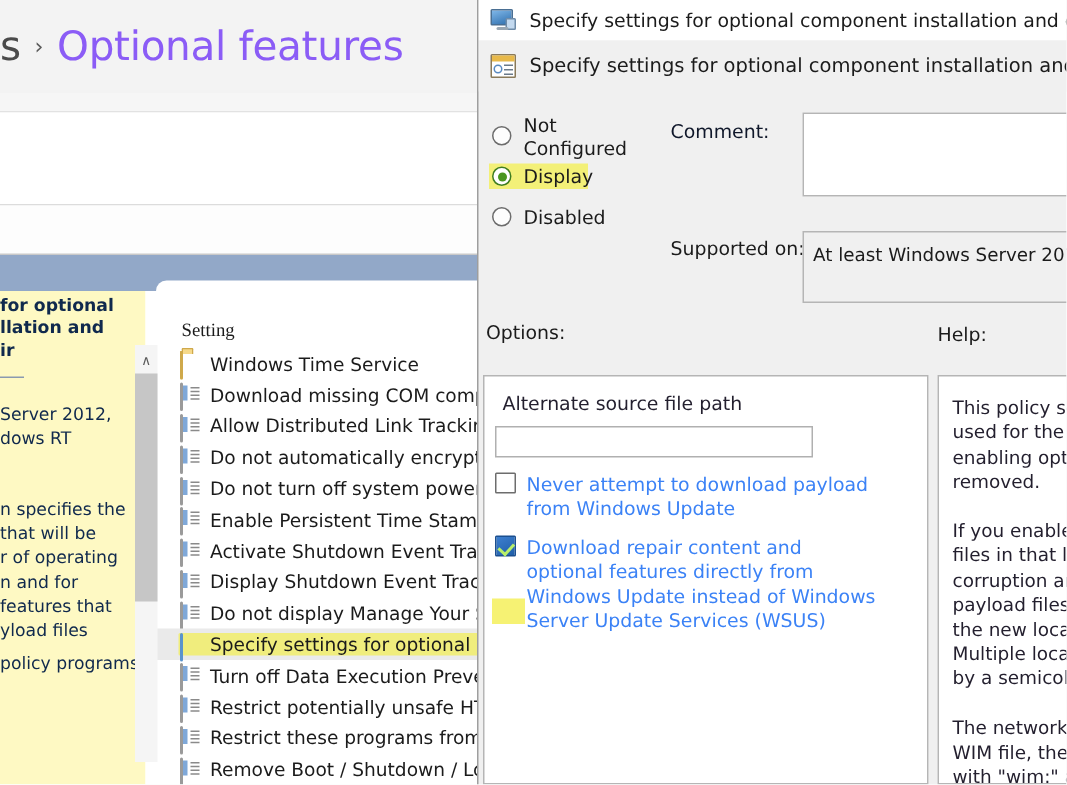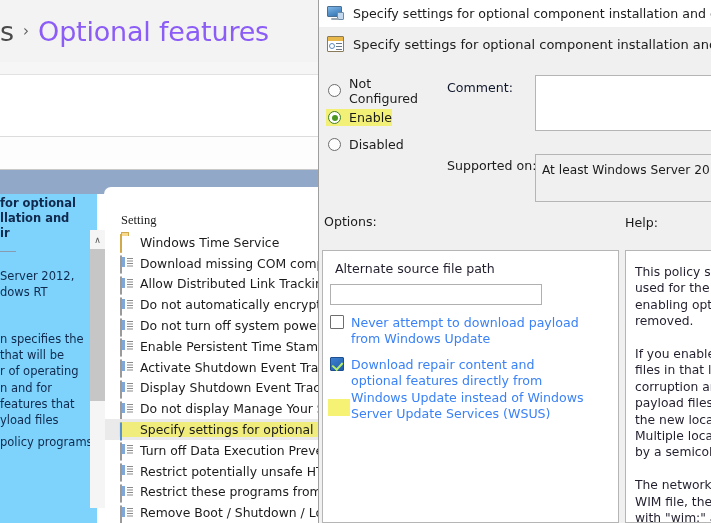--- a/index.html
+++ b/index.html
@@ -50,21 +50,21 @@
     position: absolute; left: 0; top: 0; width: 318px; height: 24px;
     background: #92a8c8;
   }
   .gpo-tab {
     position: absolute; left: 104px; top: 17px; width: 214px; height: 24px;
     background: #ffffff; border-top-left-radius: 7px;
   }
 
   .gpo-leftpane {
     position: absolute; left: 0; top: 24px; width: 97px; height: 329px;
-    background: #7dd3fc; overflow: hidden;
+    background: #fef9c3; overflow: hidden;
   }
   .lp-title {
     position: absolute; left: 0; top: 2px; width: 97px;
     font-size: 11.5px; font-weight: bold; color: #10294d;
     line-height: 15px; font-family: "DejaVu Sans", sans-serif;
   }
   .lp-rule {
     position: absolute; left: 0; top: 57px; width: 16px;
     border-top: 1px solid #8a9ab0;
   }
@@ -454,21 +454,21 @@
     </div>
 
     <div class="radio-col" id="radio-col">
         <div class="radio-item">
           <span class="radio-dot"></span>
           <span class="radio-label">Not Configured</span>
         </div>
         <div class="radio-item">
           <span class="hl"></span>
           <span class="radio-dot on"></span>
-          <span class="radio-label">Enable</span>
+          <span class="radio-label">Display</span>
         </div>
         <div class="radio-item">
           <span class="radio-dot"></span>
           <span class="radio-label">Disabled</span>
         </div>
       </div>
 
     <div class="lbl-comment">Comment:</div>
     <div class="box-comment"></div>
 

